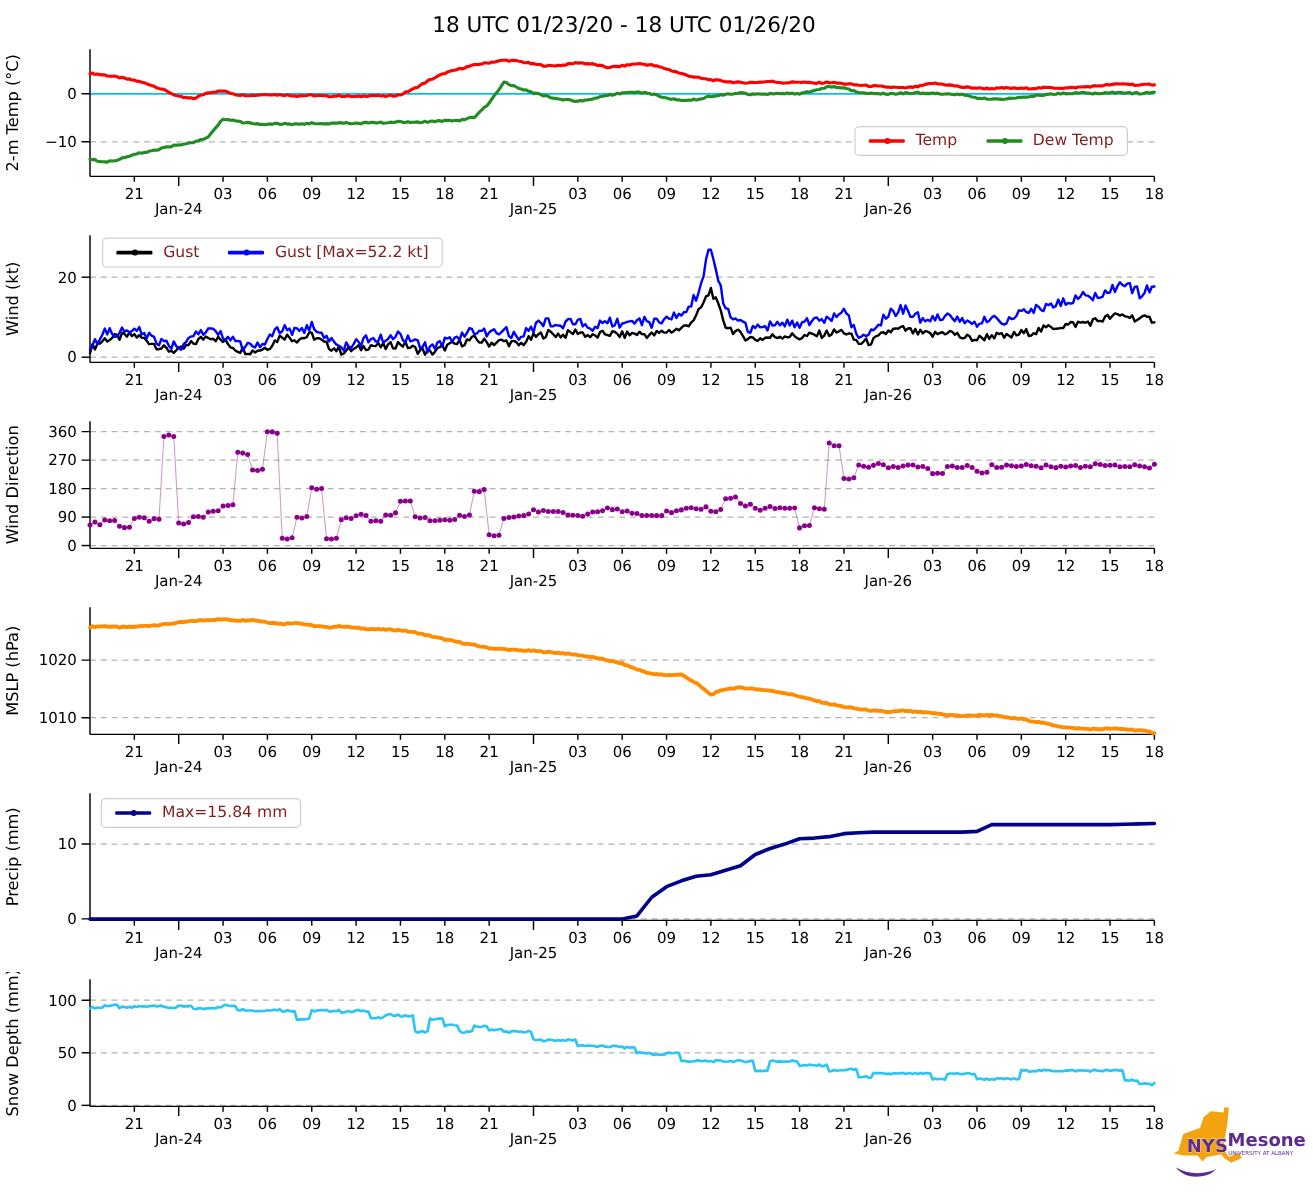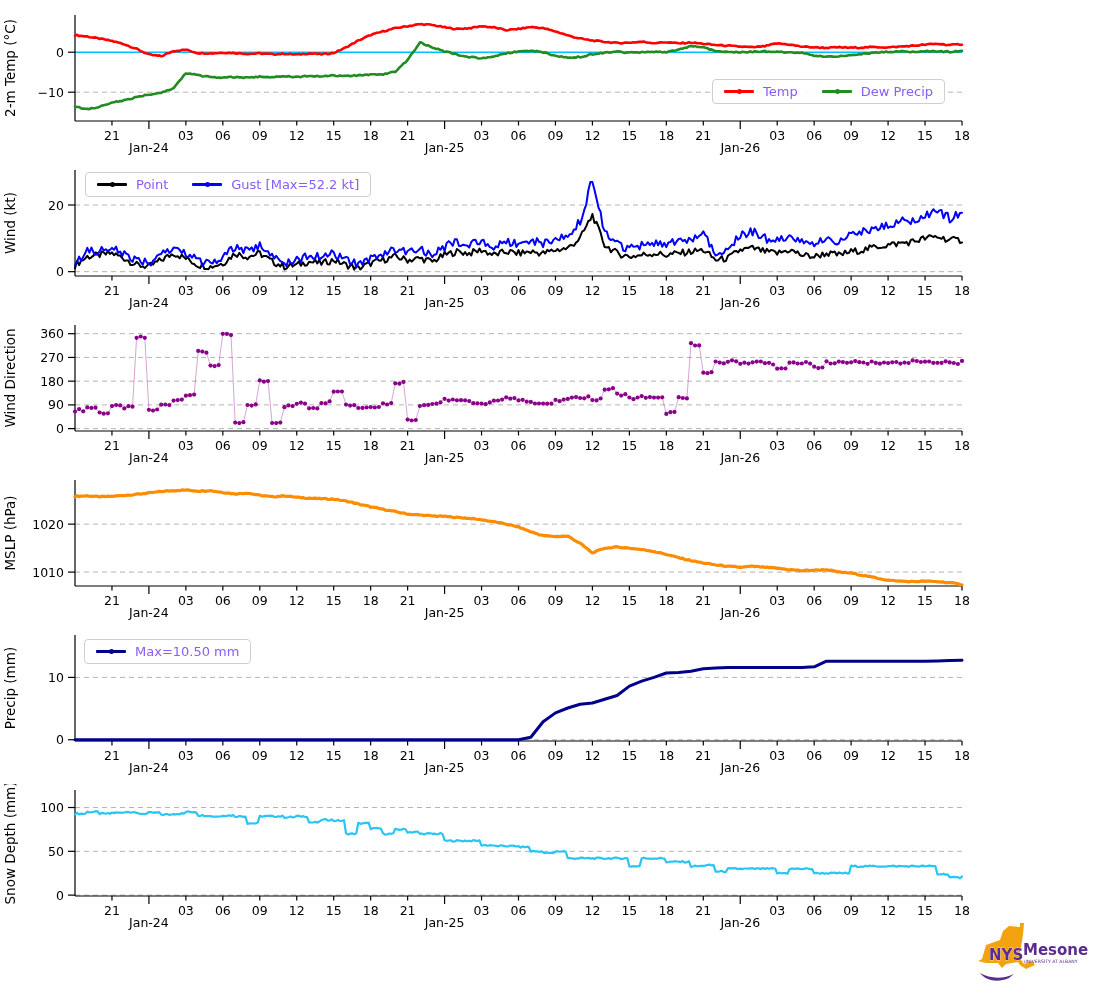--- a/index.html
+++ b/index.html
@@ -4,35 +4,36 @@
 <style>
   html,body{margin:0;padding:0;background:#fff;}
   body{width:1094px;height:1001px;position:relative;font-family:"DejaVu Sans",sans-serif;overflow:hidden;}
   .title-block{width:1040px;padding-top:9px;text-align:center;color:#000;}
   .title-line{font-size:18px;line-height:1.45;}
   .panel{position:relative;width:1094px;height:155px;}
   .panel svg{display:block;}
   svg text.tick{font-size:12.5px;fill:#000;font-family:"DejaVu Sans",sans-serif;}
   svg text.ylab{font-size:13.5px;fill:#000;font-family:"DejaVu Sans",sans-serif;}
   .legend{position:absolute;display:flex;gap:24px;align-items:center;background:rgba(255,255,255,.88);
-          border:1px solid #cfcfcf;border-radius:4px;padding:4px 11px;font-size:13px;color:#8b5cf6;}
+          border:1px solid #cfcfcf;border-radius:4px;padding:4px 11px;font-size:13px;color:#7f1d1d;}
   .lentry{display:flex;align-items:center;gap:9px;white-space:nowrap;}
   .sw{display:inline-block;width:30px;height:3px;border-radius:1px;position:relative;}
   .sw::after{content:"";position:absolute;left:13px;top:-1px;width:5px;height:5px;border-radius:50%;background:inherit;}
   .legend-p1{left:712px;top:70px;}
   .legend-p2{left:85px;top:8px;}
   .legend-p4{left:686px;top:12px;}
   .legend-p5{left:84px;top:10px;}
   .legend-p6{left:712px;top:17px;}
   .logo{position:absolute;right:6px;bottom:14px;width:112px;height:68px;}
 </style>
 </head>
 <body>
 
 <div class="title-block">
+  <div class="title-line">18 UTC 01/23/20 - 18 UTC 01/26/20</div>
 </div>
 
 <div class="panel">
   <svg class="chart" viewBox="0 0 1094 155" width="1094" height="155">
       <line x1="75" x2="962" y1="83.2" y2="83.2" stroke="#b4b4b4" stroke-width="1" stroke-dasharray="5 4"></line>
       <line x1="75" x2="962" y1="43.2" y2="43.2" stroke="#00bfff" stroke-width="1.5"></line>
       <line x1="75" x2="962" y1="112" y2="112" stroke="#000" stroke-width="1.2"></line>
       <line x1="75" x2="75" y1="6" y2="112" stroke="#000" stroke-width="1.2"></line>
       <line x1="68" x2="75" y1="43.2" y2="43.2" stroke="#000" stroke-width="1.2"></line>
       <text x="64" y="43.2" text-anchor="end" dominant-baseline="middle" dy="0.08em" class="tick">0</text>
@@ -90,21 +91,21 @@
       <polyline points="75.0,26.6 77.1,25.8 79.1,27.1 81.2,26.7 83.2,27.2 85.3,27.4 87.3,27.4 89.4,28.3 91.4,28.5 93.5,28.6 95.5,28.4 97.6,28.9 99.6,30.0 101.7,29.4 103.7,30.0 105.8,30.9 107.9,30.7 109.9,31.7 112.0,31.8 114.0,32.7 116.1,32.8 118.1,33.5 120.2,33.9 122.2,34.8 124.3,35.6 126.3,36.2 128.4,36.8 130.4,38.2 132.5,38.8 134.5,39.3 136.6,39.4 138.7,40.7 140.7,42.1 142.8,42.9 144.8,44.1 146.9,44.6 148.9,45.0 151.0,45.4 153.0,46.2 155.1,46.1 157.1,46.6 159.2,46.4 161.2,47.3 163.3,46.7 165.3,45.2 167.4,44.2 169.4,44.0 171.5,42.8 173.6,42.4 175.6,42.3 177.7,41.8 179.7,41.9 181.8,40.8 183.8,40.9 185.9,40.9 187.9,40.9 190.0,41.9 192.0,42.7 194.1,43.2 196.1,43.9 198.2,44.4 200.2,44.6 202.3,43.8 204.4,44.8 206.4,44.8 208.5,44.8 210.5,44.3 212.6,44.6 214.6,44.3 216.7,44.2 218.7,44.0 220.8,43.7 222.8,44.0 224.9,44.2 226.9,44.1 229.0,43.7 231.0,44.3 233.1,43.7 235.2,44.4 237.2,44.7 239.3,44.0 241.3,44.5 243.4,45.0 245.4,44.9 247.5,45.3 249.5,44.9 251.6,44.7 253.6,44.8 255.7,44.6 257.7,44.0 259.8,44.0 261.8,45.0 263.9,44.6 266.0,44.5 268.0,44.6 270.1,44.8 272.1,44.7 274.2,45.6 276.2,45.6 278.3,45.0 280.3,45.2 282.4,44.3 284.4,45.3 286.5,45.3 288.5,45.1 290.6,44.7 292.6,45.5 294.7,45.4 296.8,45.3 298.8,44.9 300.9,45.6 302.9,44.8 305.0,45.3 307.0,45.2 309.1,44.4 311.1,44.6 313.2,44.7 315.2,44.3 317.3,45.1 319.3,44.5 321.4,45.5 323.4,44.7 325.5,44.2 327.5,45.1 329.6,45.0 331.7,43.9 333.7,44.2 335.8,43.4 337.8,41.6 339.9,41.5 341.9,40.3 344.0,39.0 346.0,38.1 348.1,37.8 350.1,36.1 352.2,34.6 354.2,34.3 356.3,32.4 358.3,31.2 360.4,31.0 362.5,29.8 364.5,28.5 366.6,27.5 368.6,26.5 370.7,26.5 372.7,25.1 374.8,24.4 376.8,23.7 378.9,23.5 380.9,23.0 383.0,21.9 385.0,22.4 387.1,21.8 389.1,20.5 391.2,20.2 393.3,19.3 395.3,18.7 397.4,18.8 399.4,18.8 401.5,18.4 403.5,17.4 405.6,17.5 407.6,17.7 409.7,16.8 411.7,16.9 413.8,16.3 415.8,15.6 417.9,15.2 419.9,15.2 422.0,15.1 424.1,16.0 426.1,15.3 428.2,15.3 430.2,15.5 432.3,16.0 434.3,16.2 436.4,17.2 438.4,17.3 440.5,17.0 442.5,18.2 444.6,17.8 446.6,18.7 448.7,18.7 450.7,18.8 452.8,20.1 454.8,20.2 456.9,19.5 459.0,19.6 461.0,19.8 463.1,20.0 465.1,19.3 467.2,19.7 469.2,19.1 471.3,19.4 473.3,18.0 475.4,18.0 477.4,18.1 479.5,17.2 481.5,17.6 483.6,17.4 485.6,17.5 487.7,18.2 489.8,18.0 491.8,18.4 493.9,18.0 495.9,18.7 498.0,19.6 500.0,19.3 502.1,19.7 504.1,20.8 506.2,21.5 508.2,21.3 510.3,20.4 512.3,20.2 514.4,20.3 516.4,20.5 518.5,19.4 520.6,20.1 522.6,18.9 524.7,19.2 526.7,18.5 528.8,18.3 530.8,18.3 532.9,17.9 534.9,18.4 537.0,18.6 539.0,19.3 541.1,19.0 543.1,18.8 545.2,19.9 547.2,19.8 549.3,20.7 551.4,21.1 553.4,22.0 555.5,22.6 557.5,22.9 559.6,24.1 561.6,24.5 563.7,24.9 565.7,25.9 567.8,26.2 569.8,26.7 571.9,27.5 573.9,28.5 576.0,28.7 578.0,29.3 580.1,29.3 582.2,29.4 584.2,30.2 586.3,30.5 588.3,30.6 590.4,31.5 592.4,31.4 594.5,32.3 596.5,31.4 598.6,31.6 600.6,32.0 602.7,32.8 604.7,33.2 606.8,33.2 608.8,33.1 610.9,34.0 612.9,33.5 615.0,33.2 617.1,33.5 619.1,33.9 621.2,34.4 623.2,34.1 625.3,33.6 627.3,33.5 629.4,33.7 631.4,33.8 633.5,33.3 635.5,33.5 637.6,33.1 639.6,32.9 641.7,32.9 643.7,32.6 645.8,33.3 647.9,33.7 649.9,33.7 652.0,34.3 654.0,34.2 656.1,34.1 658.1,33.9 660.2,33.2 662.2,33.4 664.3,33.5 666.3,33.5 668.4,33.6 670.4,33.4 672.5,33.8 674.5,33.5 676.6,33.9 678.7,34.3 680.7,34.5 682.8,33.5 684.8,34.6 686.9,34.1 688.9,33.3 691.0,34.0 693.0,34.0 695.1,33.5 697.1,34.3 699.2,34.3 701.2,34.4 703.3,35.1 705.3,35.2 707.4,34.9 709.5,34.9 711.5,35.7 713.6,35.7 715.6,36.1 717.7,36.3 719.7,36.1 721.8,35.9 723.8,37.0 725.9,37.1 727.9,36.4 730.0,36.4 732.0,36.7 734.1,36.7 736.1,37.0 738.2,37.6 740.3,37.5 742.3,37.9 744.4,37.6 746.4,37.7 748.5,37.9 750.5,37.9 752.6,37.9 754.6,38.3 756.7,37.7 758.7,37.4 760.8,37.8 762.8,36.9 764.9,37.4 766.9,36.2 769.0,36.2 771.0,35.3 773.1,34.9 775.2,34.6 777.2,34.6 779.3,34.2 781.3,34.9 783.4,35.0 785.4,35.1 787.5,35.8 789.5,35.9 791.6,35.7 793.6,36.0 795.7,36.7 797.7,36.6 799.8,37.4 801.8,37.8 803.9,37.8 806.0,37.4 808.0,37.7 810.1,38.5 812.1,38.4 814.2,38.5 816.2,38.1 818.3,38.5 820.3,39.1 822.4,38.3 824.4,39.2 826.5,38.8 828.5,39.2 830.6,38.2 832.6,38.3 834.7,38.0 836.8,38.6 838.8,37.9 840.9,38.3 842.9,38.8 845.0,38.1 847.0,38.8 849.1,38.8 851.1,38.3 853.2,38.8 855.2,38.1 857.3,39.2 859.3,39.1 861.4,38.7 863.4,38.9 865.5,38.0 867.6,38.5 869.6,37.6 871.7,37.9 873.7,37.7 875.8,38.0 877.8,38.4 879.9,38.5 881.9,38.5 884.0,38.6 886.0,38.7 888.1,38.2 890.1,38.2 892.2,37.8 894.2,37.7 896.3,38.3 898.3,37.5 900.4,37.5 902.5,37.3 904.5,37.4 906.6,37.1 908.6,37.6 910.7,36.6 912.7,36.4 914.8,36.7 916.8,36.6 918.9,36.6 920.9,35.7 923.0,35.4 925.0,35.9 927.1,35.3 929.1,34.9 931.2,34.9 933.3,35.0 935.3,34.8 937.4,35.0 939.4,35.1 941.5,35.4 943.5,35.1 945.6,36.2 947.6,36.0 949.7,35.9 951.7,35.4 953.8,35.2 955.8,35.2 957.9,35.1 959.9,35.9 962.0,35.7" fill="none" stroke="#ff0000" stroke-width="2.6" stroke-linejoin="round" stroke-linecap="round"></polyline>
       <polyline points="75.0,97.7 77.1,98.0 79.1,98.0 81.2,99.4 83.2,99.6 85.3,99.8 87.3,99.9 89.4,100.1 91.4,99.0 93.5,99.2 95.5,99.1 97.6,98.6 99.6,97.8 101.7,96.5 103.7,96.4 105.8,95.6 107.9,95.2 109.9,94.4 112.0,93.5 114.0,93.3 116.1,92.3 118.1,92.7 120.2,92.0 122.2,92.1 124.3,90.9 126.3,90.6 128.4,90.1 130.4,90.2 132.5,89.7 134.5,88.3 136.6,87.9 138.7,87.4 140.7,87.4 142.8,87.3 144.8,85.9 146.9,86.0 148.9,85.7 151.0,85.8 153.0,85.1 155.1,84.8 157.1,84.2 159.2,84.0 161.2,83.9 163.3,82.7 165.3,82.4 167.4,81.2 169.4,81.1 171.5,80.2 173.6,79.1 175.6,76.5 177.7,73.9 179.7,71.5 181.8,69.3 183.8,66.2 185.9,64.4 187.9,64.8 190.0,64.6 192.0,65.2 194.1,65.0 196.1,65.7 198.2,65.9 200.2,66.2 202.3,67.5 204.4,67.3 206.4,67.0 208.5,67.4 210.5,67.9 212.6,68.3 214.6,68.0 216.7,68.7 218.7,68.6 220.8,68.9 222.8,68.5 224.9,68.2 226.9,68.5 229.0,67.8 231.0,67.7 233.1,68.6 235.2,68.5 237.2,67.8 239.3,68.4 241.3,68.2 243.4,69.0 245.4,68.2 247.5,68.2 249.5,68.5 251.6,68.1 253.6,68.6 255.7,67.7 257.7,68.3 259.8,67.2 261.8,67.9 263.9,68.1 266.0,68.1 268.0,67.9 270.1,68.4 272.1,68.0 274.2,68.3 276.2,67.6 278.3,67.6 280.3,67.6 282.4,67.4 284.4,67.2 286.5,67.8 288.5,67.1 290.6,67.8 292.6,68.1 294.7,67.9 296.8,67.5 298.8,67.8 300.9,68.2 302.9,67.2 305.0,66.8 307.0,67.5 309.1,67.0 311.1,67.0 313.2,67.4 315.2,67.4 317.3,66.7 319.3,67.7 321.4,67.5 323.4,67.3 325.5,66.8 327.5,67.1 329.6,66.8 331.7,66.1 333.7,66.2 335.8,67.0 337.8,67.2 339.9,66.4 341.9,67.0 344.0,66.9 346.0,66.8 348.1,66.6 350.1,67.3 352.2,66.9 354.2,66.1 356.3,67.0 358.3,66.1 360.4,65.9 362.5,66.4 364.5,65.7 366.6,65.5 368.6,66.2 370.7,65.2 372.7,65.3 374.8,65.2 376.8,65.8 378.9,65.4 380.9,65.3 383.0,65.8 385.0,64.5 387.1,64.7 389.1,63.9 391.2,63.0 393.3,62.7 395.3,63.0 397.4,60.9 399.4,58.6 401.5,56.6 403.5,54.4 405.6,53.3 407.6,50.9 409.7,47.8 411.7,44.8 413.8,42.4 415.8,39.7 417.9,36.6 419.9,33.4 422.0,33.8 424.1,35.5 426.1,36.4 428.2,36.4 430.2,37.5 432.3,38.7 434.3,39.2 436.4,40.0 438.4,39.9 440.5,41.1 442.5,41.5 444.6,43.0 446.6,42.6 448.7,42.9 450.7,43.8 452.8,44.9 454.8,44.6 456.9,45.3 459.0,46.5 461.0,46.8 463.1,47.0 465.1,47.4 467.2,47.7 469.2,48.4 471.3,47.9 473.3,47.9 475.4,48.2 477.4,49.2 479.5,49.5 481.5,49.3 483.6,48.7 485.6,49.1 487.7,48.3 489.8,48.2 491.8,47.9 493.9,47.6 495.9,46.8 498.0,46.6 500.0,45.4 502.1,45.3 504.1,44.7 506.2,44.6 508.2,43.6 510.3,44.3 512.3,43.8 514.4,42.6 516.4,43.3 518.5,42.4 520.6,42.3 522.6,42.1 524.7,42.0 526.7,41.9 528.8,42.2 530.8,41.7 532.9,41.7 534.9,42.7 537.0,41.9 539.0,42.6 541.1,42.9 543.1,43.7 545.2,43.4 547.2,44.1 549.3,45.2 551.4,46.1 553.4,46.3 555.5,46.7 557.5,47.3 559.6,47.8 561.6,47.3 563.7,48.3 565.7,48.1 567.8,48.7 569.8,48.5 571.9,48.8 573.9,48.4 576.0,48.6 578.0,47.5 580.1,48.4 582.2,47.9 584.2,47.4 586.3,47.1 588.3,45.8 590.4,45.1 592.4,45.6 594.5,45.3 596.5,44.9 598.6,44.8 600.6,43.8 602.7,44.4 604.7,43.5 606.8,43.1 608.8,43.6 610.9,43.4 612.9,42.9 615.0,42.7 617.1,42.2 619.1,42.4 621.2,42.7 623.2,43.7 625.3,43.9 627.3,43.2 629.4,43.5 631.4,43.1 633.5,43.4 635.5,43.4 637.6,43.3 639.6,43.8 641.7,42.8 643.7,43.2 645.8,43.1 647.9,42.7 649.9,43.1 652.0,42.8 654.0,43.2 656.1,42.4 658.1,43.1 660.2,42.6 662.2,43.4 664.3,42.9 666.3,43.5 668.4,42.5 670.4,42.1 672.5,41.4 674.5,41.9 676.6,41.1 678.7,40.4 680.7,39.8 682.8,39.6 684.8,38.8 686.9,38.6 688.9,37.3 691.0,37.0 693.0,37.6 695.1,37.1 697.1,37.9 699.2,38.0 701.2,38.2 703.3,38.1 705.3,38.8 707.4,39.1 709.5,40.6 711.5,40.4 713.6,41.6 715.6,42.1 717.7,42.3 719.7,42.3 721.8,42.8 723.8,42.9 725.9,42.6 727.9,42.9 730.0,43.0 732.0,43.0 734.1,43.5 736.1,42.6 738.2,43.5 740.3,43.6 742.3,42.7 744.4,43.0 746.4,43.5 748.5,43.1 750.5,42.3 752.6,43.3 754.6,42.2 756.7,42.6 758.7,43.0 760.8,42.8 762.8,42.2 764.9,41.8 766.9,43.1 769.0,42.6 771.0,43.0 773.1,42.8 775.2,43.0 777.2,42.4 779.3,43.1 781.3,42.6 783.4,43.4 785.4,43.6 787.5,43.3 789.5,43.2 791.6,43.3 793.6,43.7 795.7,43.9 797.7,43.4 799.8,43.9 801.8,43.4 803.9,44.4 806.0,44.5 808.0,45.1 810.1,45.8 812.1,46.0 814.2,47.0 816.2,46.9 818.3,47.2 820.3,46.7 822.4,47.6 824.4,47.7 826.5,47.6 828.5,47.3 830.6,47.4 832.6,47.6 834.7,47.8 836.8,47.7 838.8,47.5 840.9,46.8 842.9,47.0 845.0,46.9 847.0,46.7 849.1,46.0 851.1,46.1 853.2,45.8 855.2,45.9 857.3,45.8 859.3,45.1 861.4,45.4 863.4,44.3 865.5,44.4 867.6,44.6 869.6,44.6 871.7,43.6 873.7,43.6 875.8,43.2 877.8,43.7 879.9,43.5 881.9,42.7 884.0,43.4 886.0,42.5 888.1,43.2 890.1,43.0 892.2,43.1 894.2,43.0 896.3,42.2 898.3,42.6 900.4,42.3 902.5,41.9 904.5,42.4 906.6,42.5 908.6,42.9 910.7,43.3 912.7,42.5 914.8,43.1 916.8,43.0 918.9,42.9 920.9,42.2 923.0,42.5 925.0,42.4 927.1,41.7 929.1,42.7 931.2,42.2 933.3,41.9 935.3,42.4 937.4,42.7 939.4,42.3 941.5,42.1 943.5,43.2 945.6,42.3 947.6,42.1 949.7,43.4 951.7,43.1 953.8,42.7 955.8,41.9 957.9,42.6 959.9,42.0 962.0,41.9" fill="none" stroke="#228b22" stroke-width="2.6" stroke-linejoin="round" stroke-linecap="round"></polyline>
     </svg>
   <div class="legend legend-p1">
     <div class="lentry">
       <span class="sw" style="background: rgb(255, 0, 0);"></span>
       <span>Temp</span>
     </div>
     <div class="lentry">
       <span class="sw" style="background: rgb(34, 139, 34);"></span>
-      <span>Dew Precip</span>
+      <span>Dew Temp</span>
     </div>
   </div>
 </div>
 
 <div class="panel">
   <svg class="chart" viewBox="0 0 1094 155" width="1094" height="155">
       <line x1="75" x2="962" y1="107.66666666666667" y2="107.66666666666667" stroke="#b4b4b4" stroke-width="1" stroke-dasharray="5 4"></line>
       <line x1="75" x2="962" y1="41" y2="41" stroke="#b4b4b4" stroke-width="1" stroke-dasharray="5 4"></line>
       <line x1="75" x2="962" y1="112" y2="112" stroke="#000" stroke-width="1.2"></line>
       <line x1="75" x2="75" y1="6" y2="112" stroke="#000" stroke-width="1.2"></line>
@@ -160,21 +161,21 @@
       <text x="925.0416666666666" y="131" text-anchor="middle" class="tick">15</text>
       <line x1="962" x2="962" y1="112" y2="116.5" stroke="#000" stroke-width="1.2"></line>
       <text x="962" y="131" text-anchor="middle" class="tick">18</text>
       <text x="15" y="59" text-anchor="middle" class="ylab" transform="rotate(-90 15 59)">Wind (kt)</text>
       <polyline points="75.0,104.3 77.1,96.8 79.1,101.2 81.2,96.4 83.2,96.3 85.3,94.4 87.3,91.8 89.4,94.6 91.4,93.3 93.5,91.6 95.5,88.4 97.6,89.1 99.6,93.1 101.7,87.4 103.7,88.3 105.8,90.6 107.9,87.0 109.9,90.0 112.0,88.4 114.0,91.3 116.1,89.3 118.1,91.5 120.2,91.6 122.2,94.0 124.3,96.8 126.3,96.6 128.4,96.6 130.4,101.0 132.5,101.0 134.5,100.4 136.6,97.8 138.7,99.8 140.7,103.0 142.8,102.4 144.8,104.1 146.9,101.9 148.9,99.5 151.0,98.8 153.0,100.6 155.1,97.5 157.1,97.6 159.2,94.2 161.2,96.3 163.3,96.8 165.3,92.5 167.4,90.7 169.4,93.0 171.5,90.4 173.6,91.7 175.6,92.7 177.7,92.3 179.7,94.4 181.8,90.6 183.8,93.1 185.9,95.0 187.9,93.0 190.0,96.7 192.0,99.5 194.1,100.0 196.1,102.1 198.2,103.2 200.2,104.1 202.3,99.5 204.4,105.1 206.4,104.9 208.5,105.2 210.5,102.0 212.6,103.8 214.6,102.3 216.7,102.1 218.7,101.3 220.8,99.8 222.8,101.5 224.9,100.8 226.9,98.1 229.0,93.7 231.0,95.0 233.1,89.7 235.2,91.4 237.2,92.9 239.3,88.9 241.3,91.5 243.4,94.3 245.4,93.6 247.5,95.4 249.5,92.9 251.6,91.7 253.6,91.9 255.7,90.8 257.7,87.0 259.8,87.2 261.8,93.1 263.9,91.9 266.0,91.9 268.0,93.0 270.1,94.6 272.1,94.8 274.2,100.9 276.2,102.3 278.3,100.2 280.3,102.6 282.4,98.9 284.4,105.5 286.5,104.6 288.5,102.1 290.6,99.2 292.6,102.6 294.7,100.8 296.8,99.6 298.8,97.5 300.9,101.8 302.9,98.4 305.0,101.8 307.0,101.3 309.1,97.7 311.1,98.2 313.2,98.4 315.2,95.7 317.3,99.4 319.3,95.8 321.4,100.9 323.4,97.0 325.5,95.1 327.5,100.3 329.6,100.4 331.7,95.0 333.7,97.3 335.8,98.8 337.8,94.8 339.9,100.0 341.9,99.8 344.0,98.1 346.0,99.2 348.1,104.8 350.1,101.7 352.2,100.6 354.2,105.6 356.3,101.7 358.3,102.2 360.4,105.5 362.5,103.1 364.5,100.0 366.6,99.2 368.6,97.7 370.7,102.1 372.7,97.3 374.8,96.0 376.8,94.8 378.9,96.4 380.9,96.7 383.0,93.3 385.0,98.7 387.1,97.7 389.1,92.9 391.2,93.6 393.3,90.6 395.3,89.7 397.4,93.1 399.4,95.4 401.5,95.5 403.5,92.2 405.6,95.1 407.6,98.8 409.7,95.6 411.7,97.6 413.8,95.5 415.8,93.4 417.9,93.0 419.9,94.3 422.0,93.7 424.1,98.6 426.1,94.5 428.2,94.1 430.2,95.1 432.3,97.7 434.3,95.7 436.4,97.6 438.4,95.1 440.5,90.1 442.5,93.1 444.6,87.8 446.6,90.7 448.7,88.5 450.7,87.1 452.8,92.1 454.8,91.0 456.9,85.0 459.0,86.5 461.0,88.5 463.1,90.9 465.1,88.0 467.2,91.2 469.2,88.9 471.3,91.5 473.3,85.1 475.4,86.8 477.4,88.4 479.5,84.6 481.5,88.3 483.6,87.0 485.6,87.1 487.7,90.7 489.8,89.2 491.8,91.0 493.9,88.5 495.9,89.5 498.0,91.4 500.0,86.8 502.1,85.6 504.1,88.7 506.2,89.2 508.2,89.9 510.3,86.1 512.3,86.5 514.4,88.2 516.4,90.9 518.5,86.1 520.6,91.6 522.6,86.3 524.7,89.4 526.7,87.4 528.8,88.0 530.8,89.1 532.9,86.4 534.9,88.4 537.0,88.5 539.0,91.6 541.1,89.1 543.1,87.1 545.2,89.5 547.2,85.9 549.3,87.3 551.4,85.6 553.4,87.2 555.5,87.1 557.5,85.0 559.6,87.2 561.6,85.8 563.7,84.0 565.7,85.3 567.8,83.2 569.8,81.3 571.9,81.1 573.9,81.9 576.0,78.6 578.0,77.0 580.1,72.7 582.2,67.5 584.2,66.3 586.3,62.1 588.3,57.0 590.4,56.1 592.4,50.0 594.5,59.0 596.5,57.8 598.6,62.9 600.6,68.6 602.7,77.0 604.7,83.1 606.8,83.5 608.8,83.0 610.9,88.3 612.9,85.9 615.0,84.8 617.1,86.5 619.1,90.0 621.2,93.7 623.2,92.6 625.3,90.8 627.3,91.2 629.4,93.3 631.4,94.0 633.5,91.9 635.5,93.3 637.6,91.5 639.6,91.3 641.7,91.4 643.7,88.6 645.8,90.9 647.9,91.8 649.9,90.7 652.0,92.2 654.0,90.3 656.1,91.1 658.1,90.8 660.2,87.7 662.2,90.2 664.3,91.8 666.3,92.8 668.4,91.6 670.4,89.2 672.5,90.0 674.5,87.2 676.6,88.1 678.7,88.9 680.7,90.3 682.8,85.5 684.8,91.6 686.9,89.6 688.9,85.4 691.0,90.0 693.0,88.7 695.1,84.5 697.1,87.1 699.2,86.1 701.2,84.9 703.3,87.8 705.3,88.7 707.4,87.8 709.5,88.0 711.5,93.0 713.6,93.5 715.6,96.5 717.7,96.6 719.7,94.6 721.8,92.1 723.8,97.6 725.9,97.0 727.9,91.8 730.0,90.2 732.0,89.4 734.1,87.3 736.1,86.9 738.2,88.4 740.3,85.4 742.3,86.9 744.4,84.0 746.4,83.7 748.5,83.9 750.5,82.5 752.6,81.7 754.6,85.6 756.7,83.7 758.7,83.5 760.8,87.8 762.8,84.1 764.9,88.8 766.9,84.8 769.0,87.8 771.0,85.9 773.1,86.4 775.2,87.6 777.2,90.6 779.3,86.5 781.3,88.5 783.4,87.5 785.4,86.8 787.5,88.6 789.5,87.7 791.6,85.8 793.6,86.5 795.7,88.9 797.7,87.4 799.8,91.0 801.8,92.0 803.9,91.7 806.0,89.0 808.0,90.2 810.1,94.1 812.1,93.2 814.2,93.5 816.2,89.8 818.3,91.6 820.3,93.6 822.4,88.5 824.4,92.4 826.5,89.3 828.5,92.0 830.6,87.3 832.6,88.4 834.7,87.5 836.8,91.5 838.8,88.3 840.9,89.7 842.9,91.2 845.0,86.6 847.0,89.4 849.1,88.8 851.1,85.1 853.2,87.6 855.2,84.2 857.3,90.0 859.3,89.6 861.4,87.7 863.4,88.5 865.5,83.3 867.6,86.3 869.6,81.2 871.7,82.7 873.7,81.0 875.8,82.4 877.8,84.3 879.9,83.9 881.9,83.8 884.0,83.2 886.0,83.4 888.1,80.0 890.1,80.5 892.2,78.3 894.2,78.5 896.3,82.4 898.3,78.1 900.4,78.8 902.5,78.3 904.5,79.0 906.6,77.9 908.6,81.4 910.7,76.2 912.7,75.2 914.8,77.6 916.8,77.4 918.9,78.0 920.9,73.7 923.0,72.4 925.0,75.7 927.1,73.2 929.1,71.2 931.2,71.8 933.3,73.0 935.3,72.0 937.4,73.6 939.4,73.9 941.5,74.9 943.5,72.8 945.6,77.9 947.6,76.6 949.7,75.3 951.7,73.7 953.8,72.8 955.8,74.0 957.9,73.9 959.9,78.9 962.0,78.6" fill="none" stroke="#000000" stroke-width="2" stroke-linejoin="round" stroke-linecap="round"></polyline>
       <polyline points="75.0,101.4 77.1,97.8 79.1,92.6 81.2,96.8 83.2,92.9 85.3,89.0 87.3,83.8 89.4,88.7 91.4,83.5 93.5,88.4 95.5,90.7 97.6,90.4 99.6,87.4 101.7,82.9 103.7,86.4 105.8,85.3 107.9,87.0 109.9,85.9 112.0,83.9 114.0,85.8 116.1,82.6 118.1,88.8 120.2,87.5 122.2,92.2 124.3,87.2 126.3,89.7 128.4,90.7 130.4,96.2 132.5,97.8 134.5,92.4 136.6,94.3 138.7,94.0 140.7,98.1 142.8,100.7 144.8,94.5 146.9,98.6 148.9,100.0 151.0,101.5 153.0,96.8 155.1,95.0 157.1,91.6 159.2,90.4 161.2,90.1 163.3,86.3 165.3,88.6 167.4,85.1 169.4,89.0 171.5,87.0 173.6,83.6 175.6,83.8 177.7,84.0 179.7,85.9 181.8,89.0 183.8,85.9 185.9,92.1 187.9,93.4 190.0,90.7 192.0,93.7 194.1,90.6 196.1,94.2 198.2,94.2 200.2,94.5 202.3,102.1 204.4,99.1 206.4,95.8 208.5,96.4 210.5,98.6 212.6,99.5 214.6,95.5 216.7,99.3 218.7,96.7 220.8,97.1 222.8,92.5 224.9,88.8 226.9,90.1 229.0,84.5 231.0,82.7 233.1,87.7 235.2,86.1 237.2,80.9 239.3,85.2 241.3,83.7 243.4,89.1 245.4,83.2 247.5,83.7 249.5,85.7 251.6,83.3 253.6,87.5 255.7,81.0 257.7,85.5 259.8,78.3 261.8,84.3 263.9,86.6 266.0,87.2 268.0,87.3 270.1,91.7 272.1,89.8 274.2,94.6 276.2,91.7 278.3,94.7 280.3,97.1 282.4,98.2 284.4,99.4 286.5,102.2 288.5,95.3 290.6,98.9 292.6,99.9 294.7,96.8 296.8,92.7 298.8,94.8 300.9,98.4 302.9,91.8 305.0,89.4 307.0,95.3 309.1,92.5 311.1,91.7 313.2,94.7 315.2,94.3 317.3,88.9 319.3,95.6 321.4,93.9 323.4,92.5 325.5,89.4 327.5,92.6 329.6,90.7 331.7,86.3 333.7,88.2 335.8,93.5 337.8,95.4 339.9,89.6 341.9,94.4 344.0,93.8 346.0,92.8 348.1,93.7 350.1,100.1 352.2,99.1 354.2,95.3 356.3,103.6 358.3,98.7 360.4,97.0 362.5,100.7 364.5,95.4 366.6,94.3 368.6,98.8 370.7,91.4 372.7,92.1 374.8,91.0 376.8,94.8 378.9,91.4 380.9,90.6 383.0,93.3 385.0,87.1 387.1,90.6 389.1,87.5 391.2,83.4 393.3,84.1 395.3,88.6 397.4,87.9 399.4,85.6 401.5,85.7 403.5,83.8 405.6,90.4 407.6,87.0 409.7,85.5 411.7,84.4 413.8,87.6 415.8,88.6 417.9,86.8 419.9,84.7 422.0,82.6 424.1,90.1 426.1,91.6 428.2,86.5 430.2,89.8 432.3,93.2 434.3,90.7 436.4,90.3 438.4,83.4 440.5,85.8 442.5,82.1 444.6,86.9 446.6,79.1 448.7,77.1 450.7,79.0 452.8,81.8 454.8,75.3 456.9,75.3 459.0,82.0 461.0,81.9 463.1,80.7 465.1,81.3 467.2,81.5 469.2,83.6 471.3,78.0 473.3,75.9 475.4,75.7 477.4,80.2 479.5,80.2 481.5,76.5 483.6,75.8 485.6,82.0 487.7,80.1 489.8,83.1 491.8,83.9 493.9,85.6 495.9,82.3 498.0,83.4 500.0,77.1 502.1,79.2 504.1,77.6 506.2,79.4 508.2,74.7 510.3,82.1 512.3,81.1 514.4,75.7 516.4,83.0 518.5,79.6 520.6,79.0 522.6,78.2 524.7,77.8 526.7,77.4 528.8,79.7 530.8,76.9 532.9,75.3 534.9,81.0 537.0,74.1 539.0,77.7 541.1,78.5 543.1,83.1 545.2,75.6 547.2,75.5 549.3,78.6 551.4,79.5 553.4,75.9 555.5,73.9 557.5,75.6 559.6,76.2 561.6,70.5 563.7,74.9 565.7,71.5 567.8,73.0 569.8,70.2 571.9,70.1 573.9,65.5 576.0,65.4 578.0,55.9 580.1,60.6 582.2,53.6 584.2,46.2 586.3,40.3 588.3,26.5 590.4,18.1 592.4,18.1 594.5,26.1 596.5,34.5 598.6,44.1 600.6,47.7 602.7,62.9 604.7,66.9 606.8,67.4 608.8,74.4 610.9,76.1 612.9,75.3 615.0,77.2 617.1,76.7 619.1,78.0 621.2,79.1 623.2,86.6 625.3,87.3 627.3,81.7 629.4,83.3 631.4,80.5 633.5,82.8 635.5,82.5 637.6,81.8 639.6,85.4 641.7,77.8 643.7,81.2 645.8,81.0 647.9,78.2 649.9,81.1 652.0,78.9 654.0,82.0 656.1,76.4 658.1,81.3 660.2,77.2 662.2,82.7 664.3,78.8 666.3,83.2 668.4,78.5 670.4,78.1 672.5,75.1 674.5,80.9 676.6,77.5 678.7,74.9 680.7,74.6 682.8,77.2 684.8,75.9 686.9,79.0 688.9,73.9 691.0,75.5 693.0,77.5 695.1,71.2 697.1,74.2 699.2,71.9 701.2,70.6 703.3,67.3 705.3,71.3 707.4,72.9 709.5,82.7 711.5,80.8 713.6,88.3 715.6,91.5 717.7,90.6 719.7,88.9 721.8,90.1 723.8,89.0 725.9,84.6 727.9,85.2 730.0,83.1 732.0,80.6 734.1,81.2 736.1,72.3 738.2,75.6 740.3,73.8 742.3,67.2 744.4,69.3 746.4,73.3 748.5,70.3 750.5,64.2 752.6,71.4 754.6,64.6 756.7,69.1 758.7,73.9 760.8,74.0 762.8,71.5 764.9,70.2 766.9,78.9 769.0,75.1 771.0,77.7 773.1,76.4 775.2,77.8 777.2,73.4 779.3,77.0 781.3,72.0 783.4,76.7 785.4,76.5 787.5,73.4 789.5,71.2 791.6,72.5 793.6,75.3 795.7,77.6 797.7,73.8 799.8,78.1 801.8,75.1 803.9,79.4 806.0,77.1 808.0,78.2 810.1,80.0 812.1,78.1 814.2,82.3 816.2,79.7 818.3,79.5 820.3,74.0 822.4,78.5 824.4,77.3 826.5,74.5 828.5,73.2 830.6,75.0 832.6,77.4 834.7,79.7 836.8,80.5 838.8,79.5 840.9,74.3 842.9,75.8 845.0,75.4 847.0,73.3 849.1,68.6 851.1,69.1 853.2,67.8 855.2,70.0 857.3,70.7 859.3,67.4 861.4,70.8 863.4,64.1 865.5,65.7 867.6,68.4 869.6,69.2 871.7,63.3 873.7,64.3 875.8,62.9 877.8,66.3 879.9,64.9 881.9,59.6 884.0,65.0 886.0,58.6 888.1,64.0 890.1,62.5 892.2,63.0 894.2,62.5 896.3,56.2 898.3,59.1 900.4,57.1 902.5,53.3 904.5,56.1 906.6,56.4 908.6,57.9 910.7,60.2 912.7,54.1 914.8,58.4 916.8,58.0 918.9,57.2 920.9,52.0 923.0,54.3 925.0,53.6 927.1,47.5 929.1,53.3 931.2,48.5 933.3,45.2 935.3,47.4 937.4,48.5 939.4,46.4 941.5,45.9 943.5,54.3 945.6,49.1 947.6,48.7 949.7,58.6 951.7,56.9 953.8,54.1 955.8,47.9 957.9,53.7 959.9,49.0 962.0,48.8" fill="none" stroke="#0000ff" stroke-width="2" stroke-linejoin="round" stroke-linecap="round"></polyline>
     </svg>
   <div class="legend legend-p2">
     <div class="lentry">
       <span class="sw" style="background: rgb(0, 0, 0);"></span>
-      <span>Point</span>
+      <span>Gust</span>
     </div>
     <div class="lentry">
       <span class="sw" style="background: rgb(0, 0, 255);"></span>
       <span>Gust [Max=52.2 kt]</span>
     </div>
   </div>
 </div>
 
 <div class="panel">
   <svg class="chart" viewBox="0 0 1094 155" width="1094" height="155">
@@ -585,21 +586,21 @@
       <line x1="925.0416666666666" x2="925.0416666666666" y1="112" y2="116.5" stroke="#000" stroke-width="1.2"></line>
       <text x="925.0416666666666" y="131" text-anchor="middle" class="tick">15</text>
       <line x1="962" x2="962" y1="112" y2="116.5" stroke="#000" stroke-width="1.2"></line>
       <text x="962" y="131" text-anchor="middle" class="tick">18</text>
       <text x="15" y="59" text-anchor="middle" class="ylab" transform="rotate(-90 15 59)">Precip (mm)</text>
       <polyline points="75.0,110.8 87.3,110.8 99.6,110.8 112.0,110.8 124.3,110.8 136.6,110.8 148.9,110.8 161.2,110.8 173.6,110.8 185.9,110.8 198.2,110.8 210.5,110.8 222.8,110.8 235.2,110.8 247.5,110.8 259.8,110.8 272.1,110.8 284.4,110.8 296.8,110.8 309.1,110.8 321.4,110.8 333.7,110.8 346.0,110.8 358.3,110.8 370.7,110.8 383.0,110.8 395.3,110.8 407.6,110.8 419.9,110.8 432.3,110.8 444.6,110.8 456.9,110.8 469.2,110.8 481.5,110.8 493.9,110.8 506.2,110.8 518.5,110.8 530.8,108.3 543.1,92.7 555.5,83.9 567.8,79.0 580.1,75.2 592.4,74.0 604.7,70.2 617.1,66.5 629.4,57.1 641.7,52.1 654.0,48.4 666.3,44.0 678.7,43.4 691.0,42.2 703.3,39.7 715.6,39.0 727.9,38.4 740.3,38.4 752.6,38.4 764.9,38.4 777.2,38.4 789.5,38.4 801.8,38.4 814.2,37.8 826.5,32.2 838.8,32.2 851.1,32.2 863.4,32.2 875.8,32.2 888.1,32.2 900.4,32.2 912.7,32.2 925.0,32.2 937.4,31.9 949.7,31.6 962.0,31.2" fill="none" stroke="#00008b" stroke-width="3" stroke-linejoin="round" stroke-linecap="round"></polyline>
     </svg>
   <div class="legend legend-p5">
     <div class="lentry">
       <span class="sw" style="background: rgb(0, 0, 139);"></span>
-      <span>Max=10.50 mm</span>
+      <span>Max=15.84 mm</span>
     </div>
   </div>
 </div>
 
 <div class="panel">
   <svg class="chart" viewBox="0 0 1094 155" width="1094" height="155">
       <line x1="75" x2="962" y1="111.12396694214875" y2="111.12396694214875" stroke="#b4b4b4" stroke-width="1" stroke-dasharray="5 4"></line>
       <line x1="75" x2="962" y1="67.32231404958678" y2="67.32231404958678" stroke="#b4b4b4" stroke-width="1" stroke-dasharray="5 4"></line>
       <line x1="75" x2="962" y1="23.520661157024794" y2="23.520661157024794" stroke="#b4b4b4" stroke-width="1" stroke-dasharray="5 4"></line>
       <line x1="75" x2="962" y1="112" y2="112" stroke="#000" stroke-width="1.2"></line>

